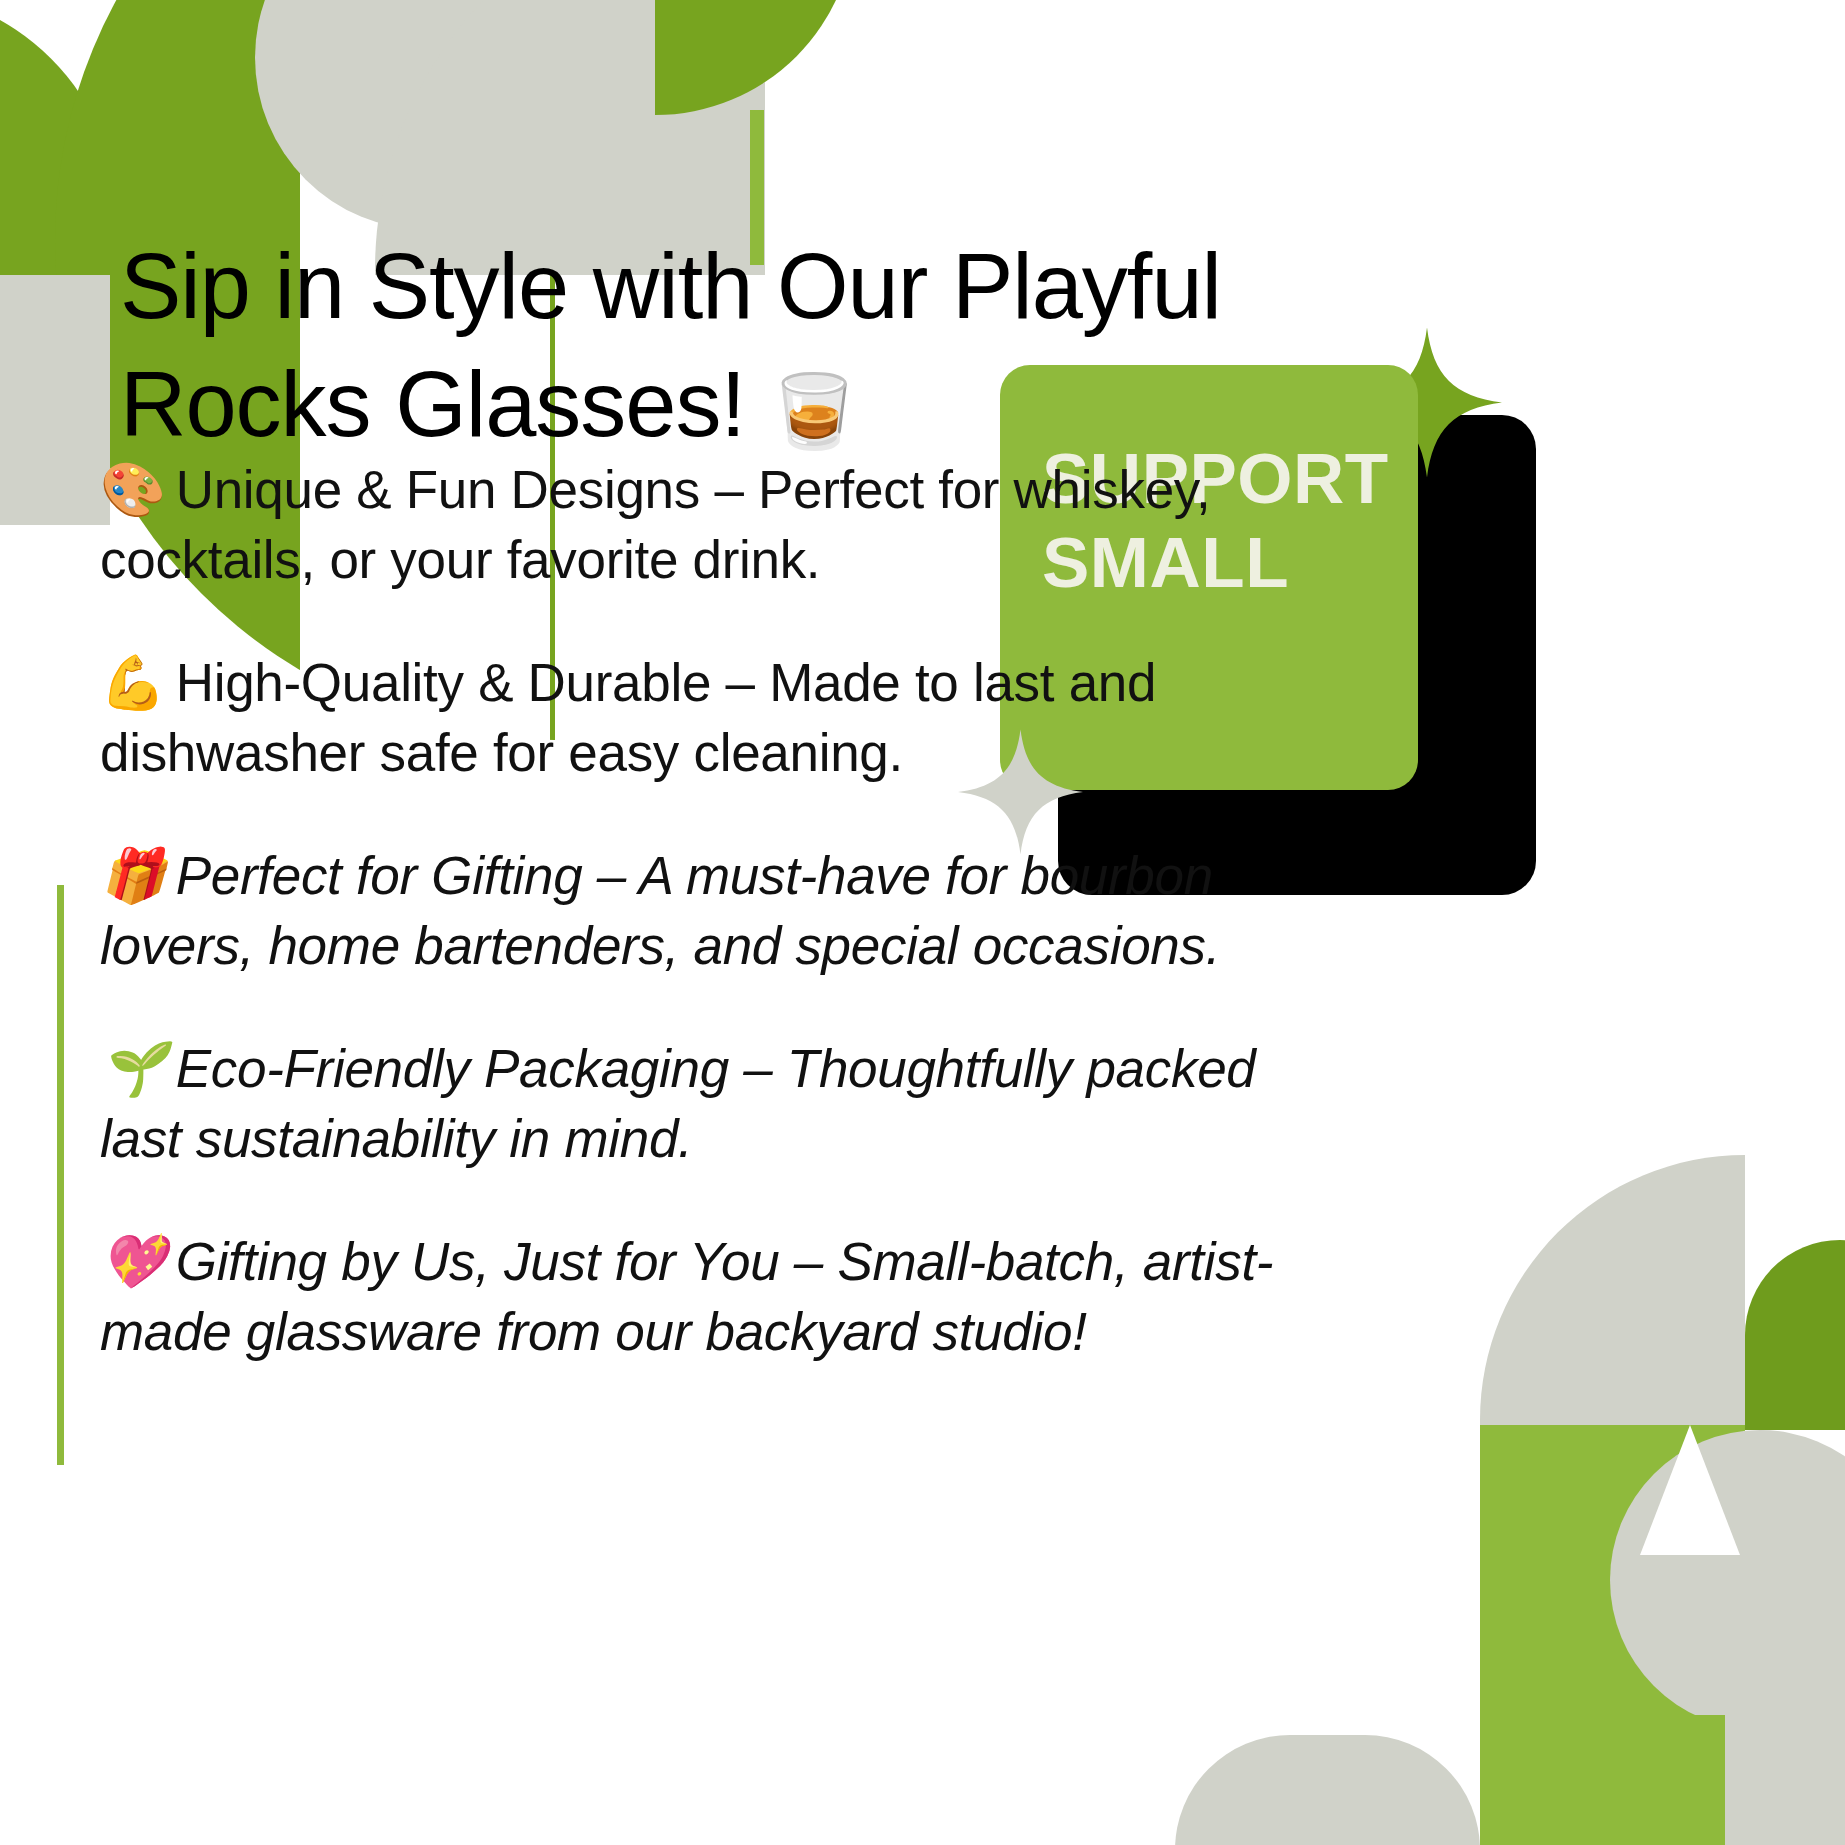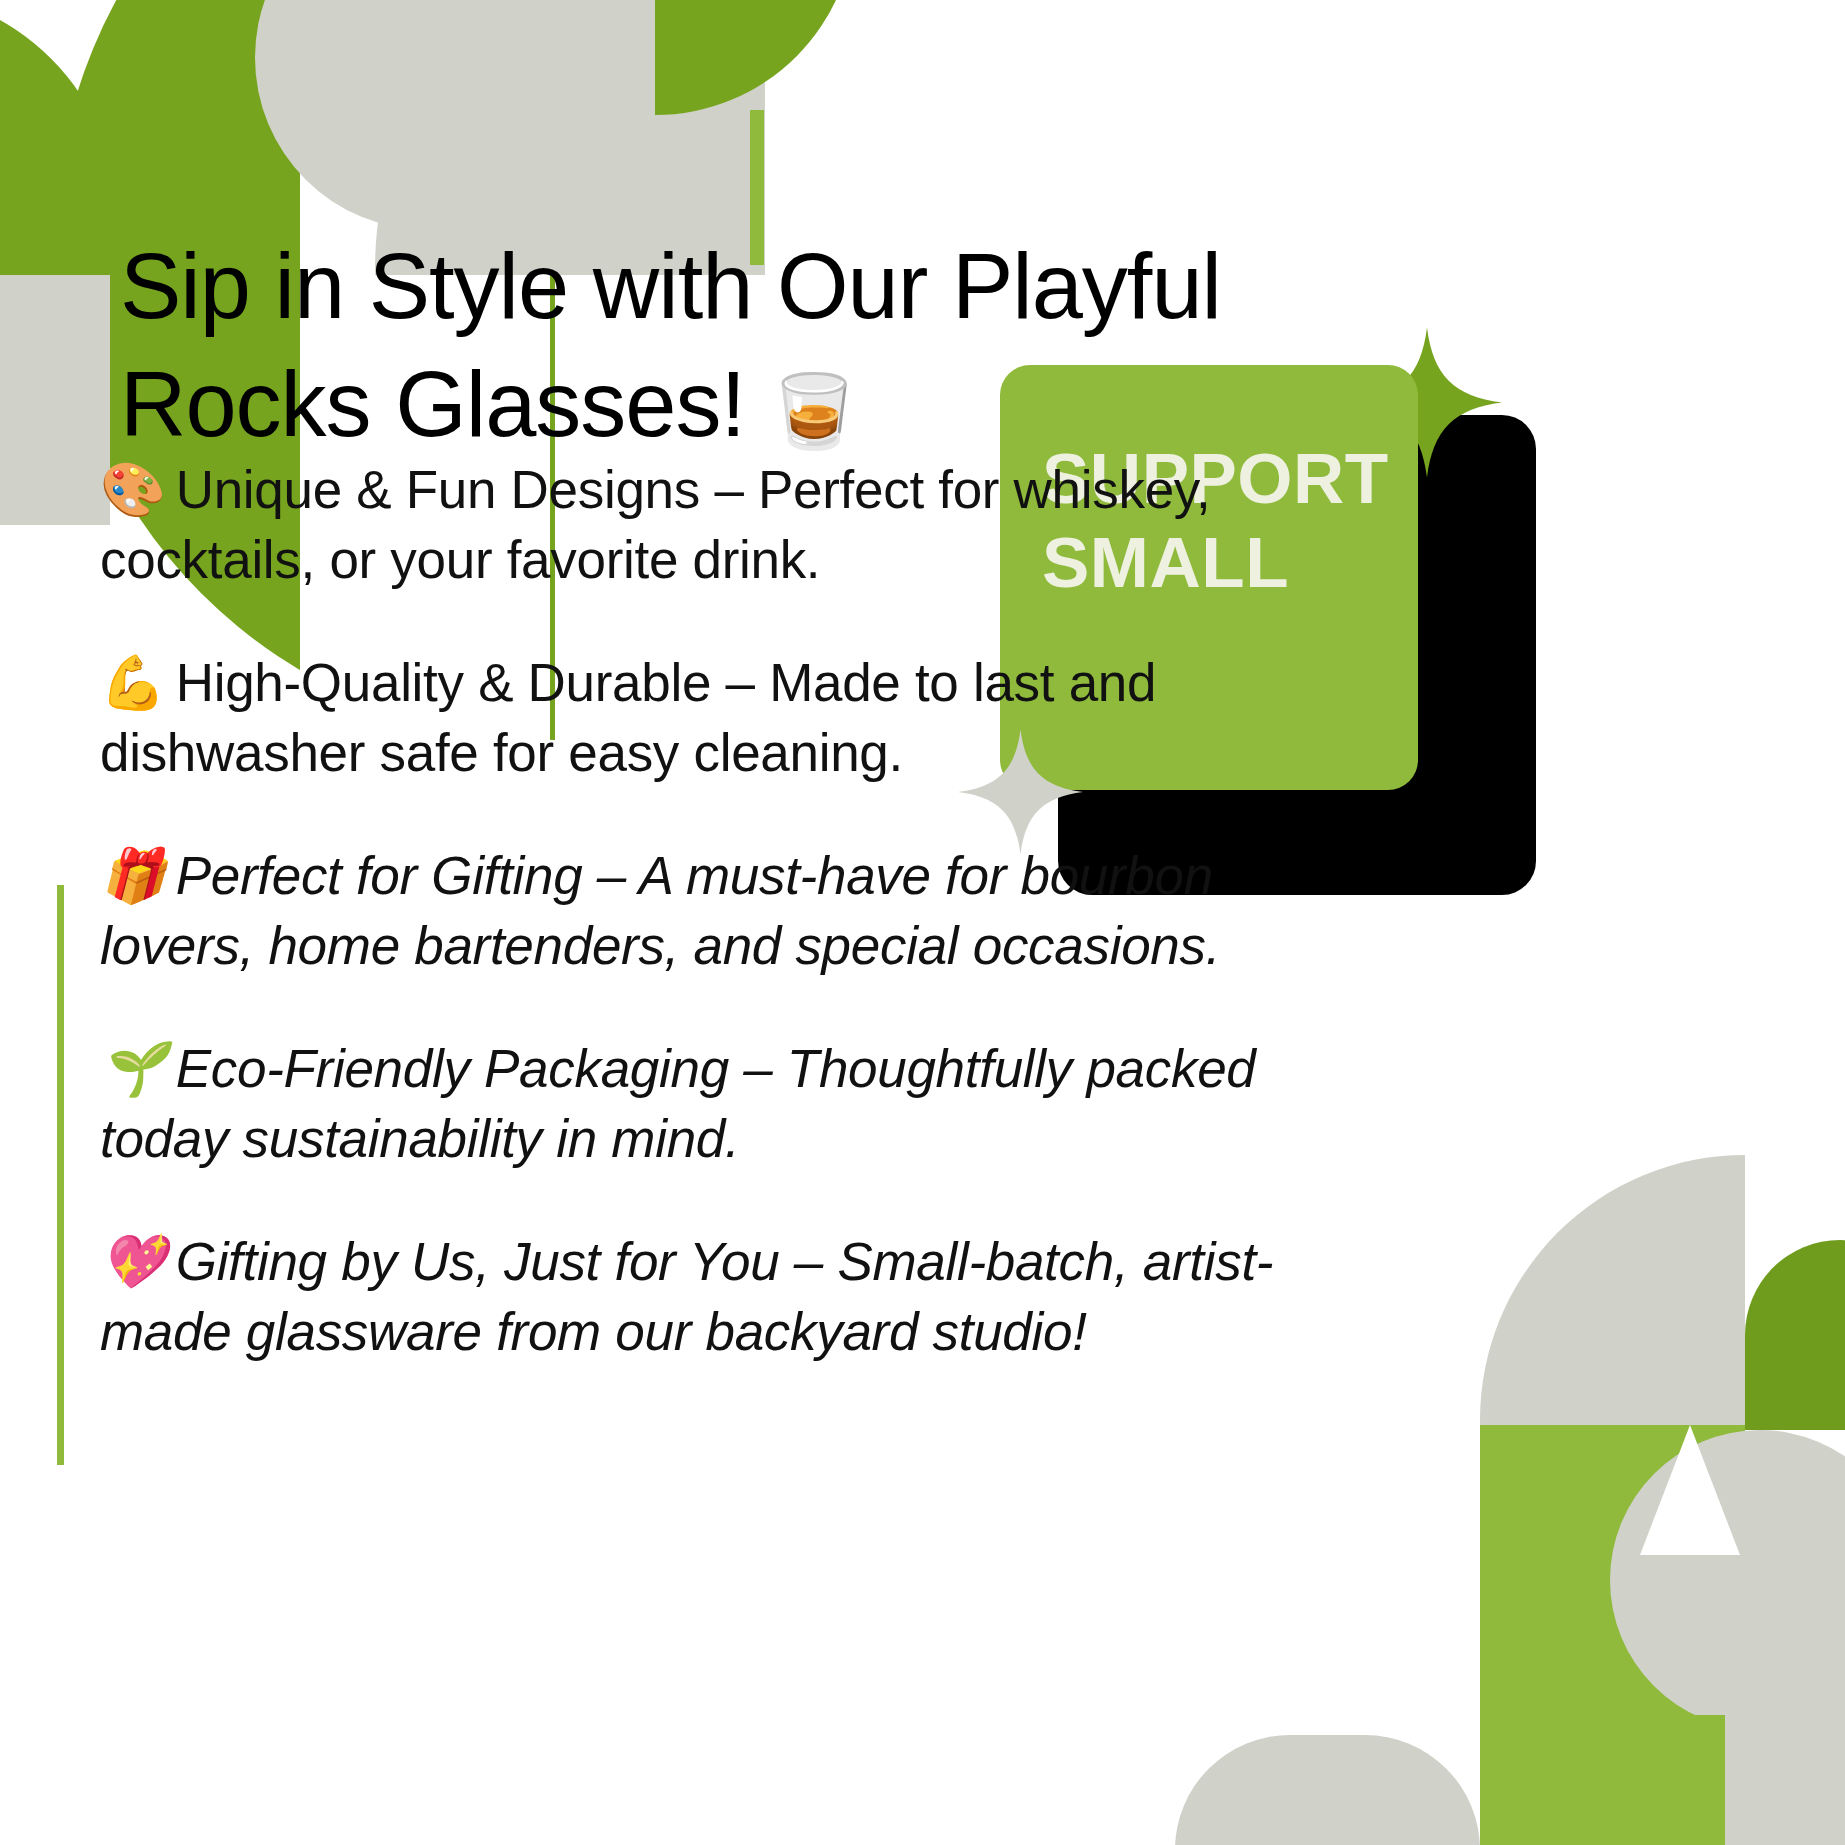--- a/index.html
+++ b/index.html
@@ -274,21 +274,21 @@
 
     <div class="bullet">
       <span class="emo">💪</span><span>High-Quality &amp; Durable – Made to last and dishwasher safe for easy cleaning.</span>
     </div>
 
     <div class="bullet bullet-wide">
       <span class="emo">🎁</span><span>Perfect for Gifting – A must-have for bourbon lovers, home bartenders, and special occasions.</span>
     </div>
 
     <div class="bullet bullet-wide">
-      <span class="emo">🌱</span><span>Eco-Friendly Packaging – Thoughtfully packed today sustainability in mind.</span>
+      <span class="emo">🌱</span><span>Eco-Friendly Packaging – Thoughtfully packed last sustainability in mind.</span>
     </div>
 
     <div class="bullet bullet-wide">
       <span class="emo">💖</span><span>Gifting by Us, Just for You – Small-batch, artist-made glassware from our backyard studio!</span>
     </div>
 
 
   </div>
 
 </div>

